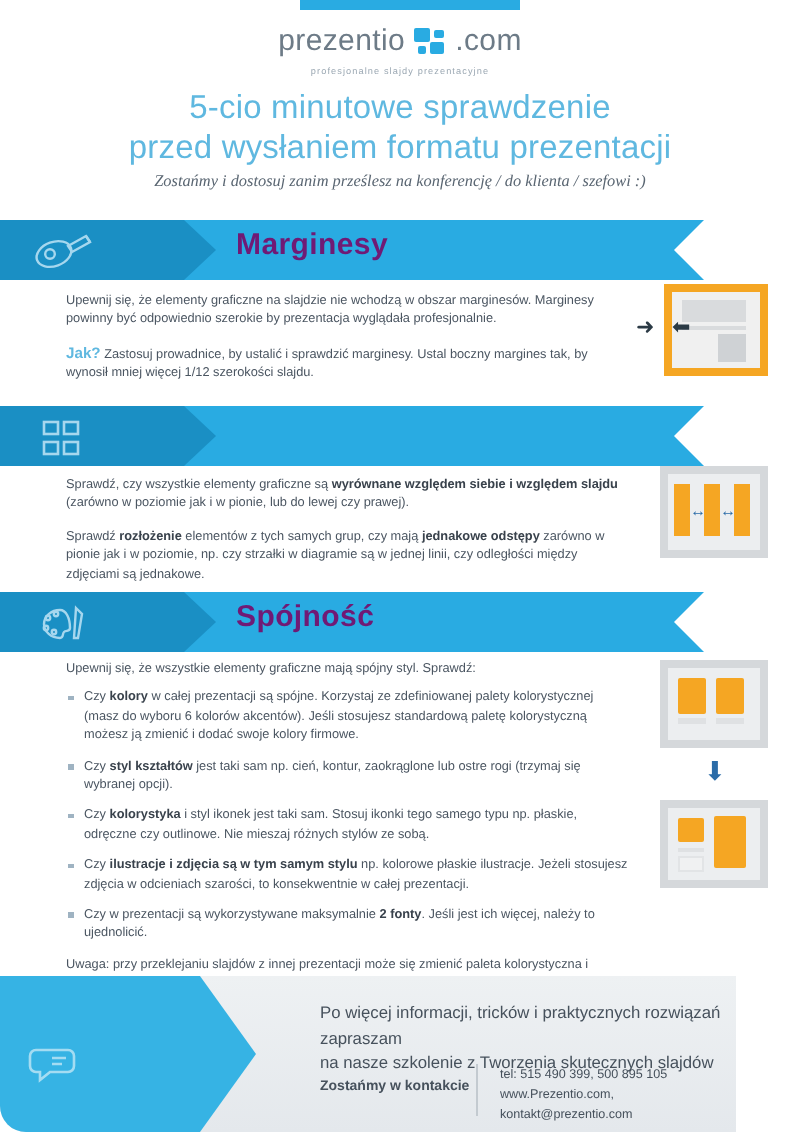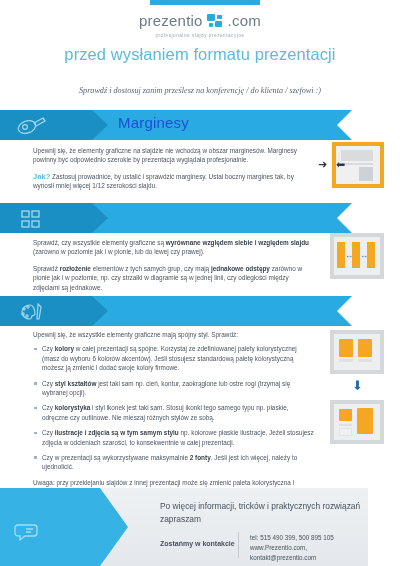--- a/index.html
+++ b/index.html
@@ -4,21 +4,21 @@
 <style>
   html,body{margin:0;padding:0;}
   body{
     width:400px;height:566px;
     background:#ffffff;
     font-family:"Liberation Sans","DejaVu Sans",sans-serif;
     color:#3f4a55;
     overflow:hidden;
     position:relative;
   }
-  .page{position:relative;width:400px;height:566px;overflow:hidden;background:#fff;}
+  .page{position:relative;width:400px;height:566px;overflow:hidden;background:#fff;border-radius:13px;}
 
   
   .top-bar{position:absolute;top:0;left:150px;width:110px;height:5px;background:#29ABE2;}
 
   
   .logo-wrap{position:absolute;top:12px;left:0;width:400px;text-align:center;}
   .logo-line{display:inline-flex;align-items:center;justify-content:center;gap:2px;}
   .logo-word{font-size:15px;color:#6d7b87;letter-spacing:.2px;font-weight:400;}
   .logo-mark{display:inline-block;position:relative;width:17px;height:14px;margin:0 2px;vertical-align:middle;}
   .logo-mark i{position:absolute;display:block;background:#29ABE2;}
@@ -34,22 +34,22 @@
   .subtitle{position:absolute;top:86px;left:0;width:400px;text-align:center;
     font-size:8.2px;color:#5a6672;font-style:italic;font-family:"Liberation Serif","DejaVu Serif",serif;}
 
   
   .section{position:absolute;left:0;width:400px;}
   .ribbon{position:relative;height:30px;}
   .ribbon-bg{position:absolute;left:0;top:0;height:30px;width:352px;background:#29ABE2;
     clip-path:polygon(0 0,352px 0,337px 15px,352px 30px,0 30px);}
   .ribbon-tail{position:absolute;left:0;top:0;width:108px;height:30px;background:#1a8fc4;
     clip-path:polygon(0 0,92px 0,108px 15px,92px 30px,0 30px);}
-  .ribbon-title{position:absolute;left:118px;top:4px;font-size:15px;color:#1d4ed8;
-    font-weight:400;letter-spacing:.2px;}
+  .ribbon-title{position:absolute;left:118px;top:4px;font-size:15px;color:#701a75;
+    font-weight:700;letter-spacing:.2px;}
   .ribbon-icon{position:absolute;left:14px;top:5px;width:34px;height:22px;opacity:.85;}
 
   
   .body-text{position:absolute;left:33px;width:280px;font-size:6.4px;line-height:9.4px;color:#4a5561;}
   .body-text p{margin:0 0 7px 0;}
   .body-text b{font-weight:bold;color:#3b4manipulate;}
   .body-text b{font-weight:bold;color:#39424c;}
   .jak{color:#5fb8e0;font-size:7.6px;font-weight:700;}
   ul.checks{margin:0;padding:0;list-style:none;}
   ul.checks li{position:relative;padding-left:9px;margin-bottom:6px;}
@@ -91,23 +91,24 @@
           <i class="lm2"></i>
           <i class="lm3"></i>
           <i class="lm4"></i>
       </span>
       <span class="logo-word">.com</span>
     </div>
     <div class="logo-tag">profesjonalne slajdy prezentacyjne</div>
   </div>
 
   <div class="main-title">
+    <div>5-cio minutowe sprawdzenie</div>
     <div>przed wysłaniem formatu prezentacji</div>
   </div>
-  <div class="subtitle">Sprawdź i dostosuj zanim prześlesz na konferencję / do klienta / szefowi :)</div>
+  <div class="subtitle">Zostańmy i dostosuj zanim prześlesz na konferencję / do klienta / szefowi :)</div>
 
   <div class="section" style="top:110px;">
     <div class="ribbon">
       <div class="ribbon-bg"></div>
       <div class="ribbon-tail"></div>
       <svg class="ribbon-icon" viewBox="0 0 34 22">
         <g fill="none" stroke="#bfe4f6" stroke-width="1.2">
           <ellipse cx="13" cy="12" rx="9" ry="6" transform="rotate(-20 13 12)"></ellipse>
           <path d="M20 8 L29 3 L31 6 L22 11 Z"></path>
           <path d="M29 3 L31 6"></path>
@@ -177,20 +178,21 @@
       <svg class="ribbon-icon" viewBox="0 0 34 22">
         <g fill="none" stroke="#bfe4f6" stroke-width="1.2">
           <path d="M16 4a8 7 0 1 0 0 14c2 0 1-2 2-3s3 0 3-2c0-5-2-9-5-9z"></path>
           <circle cx="10" cy="8" r="1.1"></circle>
             <circle cx="14" cy="6" r="1.1"></circle>
           <circle cx="9" cy="13" r="1.1"></circle>
             <circle cx="13" cy="15" r="1.1"></circle>
           <path d="M24 3 L27 6 L25 18 L23 18 Z"></path>
         </g>
       </svg>
+      <div class="ribbon-title">Spójność</div>
     </div>
 
     <div class="body-text" style="top:34px;width:282px;">
       <p style="margin-bottom:5px;">Upewnij się, że wszystkie elementy graficzne mają spójny styl. Sprawdź:</p>
       <ul class="checks">
         <li>
           <span>Czy </span><b>kolory</b><span> w całej prezentacji są spójne. Korzystaj ze zdefiniowanej palety kolorystycznej (masz do wyboru 6 kolorów akcentów). Jeśli stosujesz standardową paletę kolorystyczną możesz ją zmienić i dodać swoje kolory firmowe.</span>
         </li>
         <li>
           <span>Czy </span><b>styl kształtów</b><span> jest taki sam np. cień, kontur, zaokrąglone lub ostre rogi (trzymaj się wybranej opcji).</span>
@@ -232,20 +234,21 @@
   <div class="footer">
     <div class="footer-shape"></div>
     <svg class="footer-icon" viewBox="0 0 34 22">
       <g fill="none" stroke="#ffffff" stroke-width="1.3">
         <path d="M4 4h16a3 3 0 0 1 3 3v5a3 3 0 0 1-3 3h-9l-5 4v-4H4a3 3 0 0 1-3-3V7a3 3 0 0 1 3-3z"></path>
         <path d="M12 8h7M12 11h5"></path>
       </g>
     </svg>
     <div class="footer-head">
       <div>Po więcej informacji, tricków i praktycznych rozwiązań zapraszam</div>
+      <div>na nasze szkolenie z Tworzenia skutecznych slajdów</div>
     </div>
     <div class="footer-sub">Zostańmy w kontakcie</div>
     <div class="footer-div"></div>
     <div class="footer-contact">
       <div>tel: 515 490 399,  500 895 105</div>
       <div>www.Prezentio.com,  kontakt@prezentio.com</div>
     </div>
   </div>
 
 </div>

